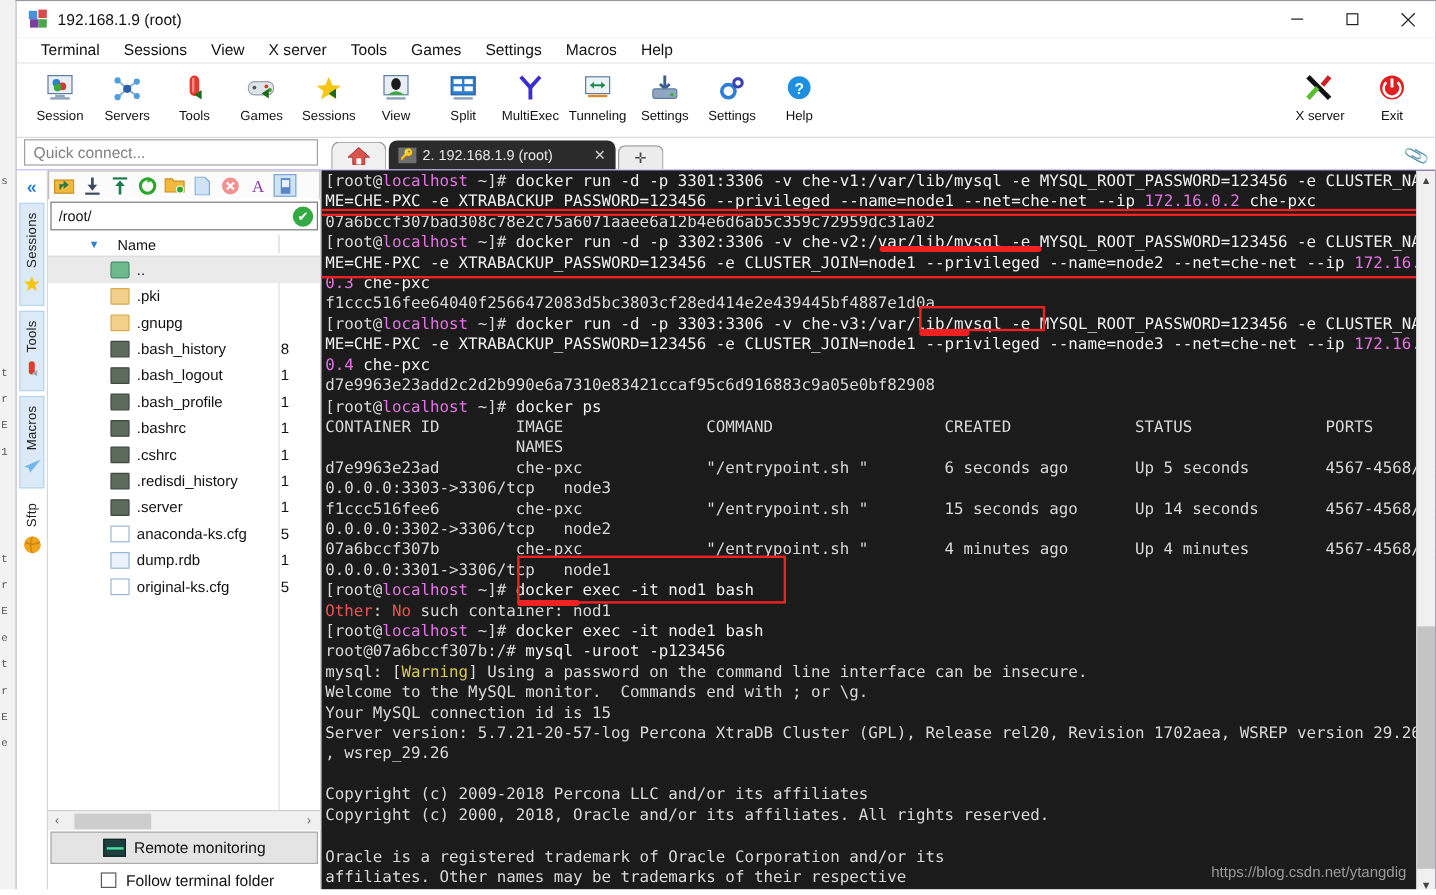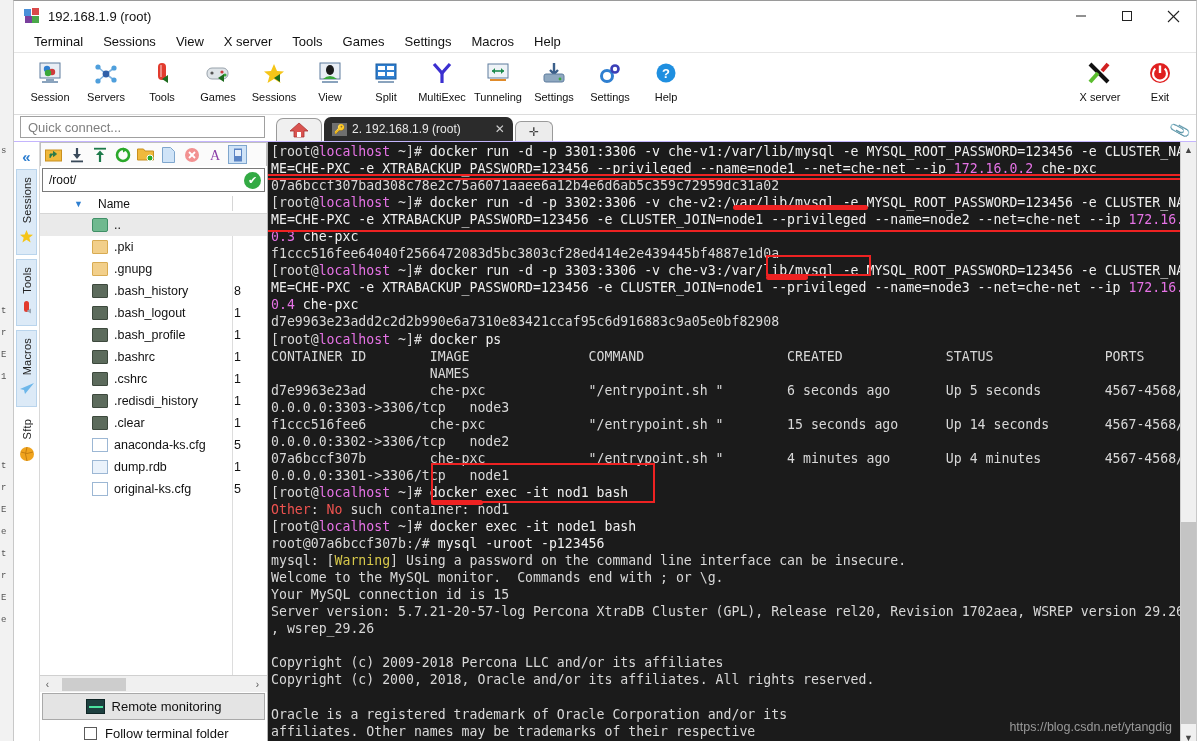--- a/index.html
+++ b/index.html
@@ -709,21 +709,21 @@
             <span class="nm">.cshrc</span>
             <span class="sz">1</span>
           </div>
           <div class="frow">
             <span class="ico ico-script"></span>
             <span class="nm">.redisdi_history</span>
             <span class="sz">1</span>
           </div>
           <div class="frow">
             <span class="ico ico-script"></span>
-            <span class="nm">.clear</span>
+            <span class="nm">.server</span>
             <span class="sz">1</span>
           </div>
           <div class="frow">
             <span class="ico ico-cfg"></span>
             <span class="nm">anaconda-ks.cfg</span>
             <span class="sz">5</span>
           </div>
           <div class="frow">
             <span class="ico ico-doc"></span>
             <span class="nm">dump.rdb</span>

